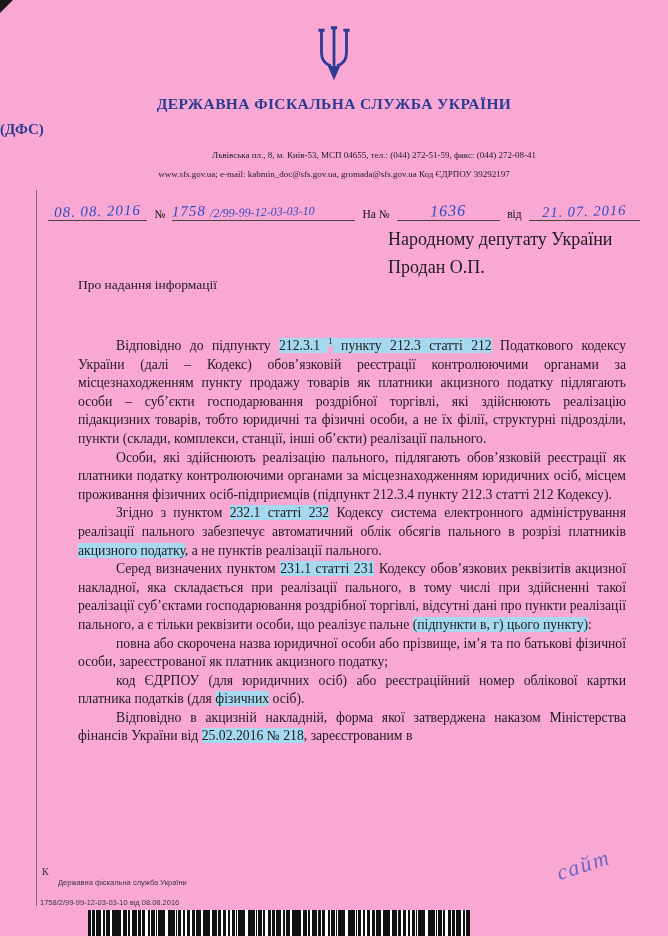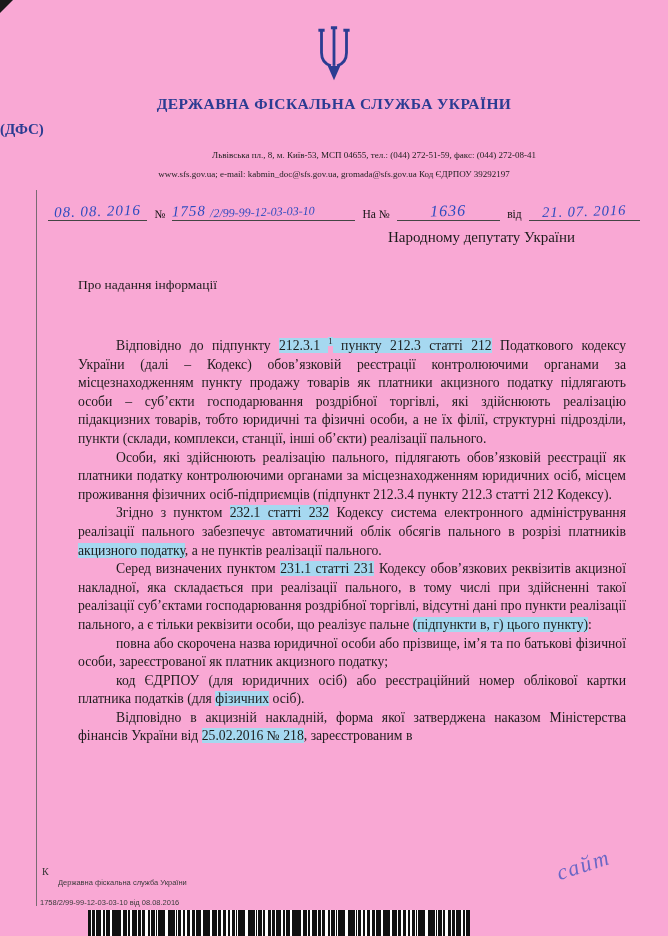--- a/index.html
+++ b/index.html
@@ -35,21 +35,21 @@
   .in-date-blank{width:112px;}
   .printed{font-size:11.5px;color:#111;padding:0 2px 1px 2px;white-space:nowrap;}
   .hand{font-style:italic;color:var(--ink-blue);display:inline-block;transform:rotate(-1.5deg);letter-spacing:1px;}
   .hand-date{font-size:15px;}
   .hand-num{font-size:15px;}
   .hand-idx{font-size:12px;letter-spacing:0;}
   .hand-innum{font-size:16px;}
   .hand-indate{font-size:14.5px;}
 
   
-  .recipient{position:absolute;left:388px;top:226px;font-size:15px;line-height:1.55;}
+  .recipient{position:absolute;left:388px;top:226px;font-size:18px;line-height:1.55;}
   .subject{position:absolute;left:78px;top:277px;font-size:13.5px;}
   .salutation{position:absolute;left:78px;top:310px;width:548px;text-align:center;font-size:14px;}
 
   
   .letter-body{position:absolute;left:78px;top:337px;width:548px;font-size:13.7px;
     line-height:18.6px;text-align:justify;max-height:540px;overflow:hidden;}
   .letter-body p{margin:0;text-indent:38px;}
   .hl{background:var(--highlight);}
   .letter-body sup{font-size:.65em;vertical-align:super;line-height:0;}
 
@@ -94,20 +94,21 @@
     <span class="printed">№</span>
     <span class="blank num-blank"><span class="hand hand-num">1758</span> <span class="hand hand-idx">/2/99-99-12-03-03-10</span></span>
     <span class="printed">На №</span>
     <span class="blank in-num-blank"><span class="hand hand-innum">1636</span></span>
     <span class="printed">від</span>
     <span class="blank in-date-blank"><span class="hand hand-indate">21. 07. 2016</span></span>
   </div>
 
   <div class="recipient">
     <div>Народному депутату України</div>
+    <div>Продан О.П.</div>
   </div>
 
   <div class="subject">Про надання інформації</div>
 
   <div class="letter-body">
       <p><span>Відповідно до підпункту </span><span class="hl">212.3.1 </span><sup class="hl">1</sup><span class="hl"> пункту 212.3 статті 212</span><span> Податкового кодексу України (далі – Кодекс) обов’язковій реєстрації контролюючими органами за місцезнаходженням пункту продажу товарів як платники акцизного податку підлягають особи – суб’єкти господарювання роздрібної торгівлі, які здійснюють реалізацію підакцизних товарів, тобто юридичні та фізичні особи, а не їх філії, структурні підрозділи, пункти (склади, комплекси, станції, інші об’єкти) реалізації пального.</span></p>
       <p><span>Особи, які здійснюють реалізацію пального, підлягають обов’язковій реєстрації як платники податку контролюючими органами за місцезнаходженням юридичних осіб, місцем проживання фізичних осіб-підприємців (підпункт 212.3.4 пункту 212.3 статті 212 Кодексу).</span></p>
       <p><span>Згідно з пунктом </span><span class="hl">232.1 статті 232</span><span> Кодексу система електронного адміністрування реалізації пального забезпечує автоматичний облік обсягів пального в розрізі платників </span><span class="hl">акцизного податку</span><span>, а не пунктів реалізації пального.</span></p>
       <p><span>Серед визначених пунктом </span><span class="hl">231.1 статті 231</span><span> Кодексу обов’язкових реквізитів акцизної накладної, яка складається при реалізації пального, в тому числі при здійсненні такої реалізації суб’єктами господарювання роздрібної торгівлі, відсутні дані про пункти реалізації пального, а є тільки реквізити особи, що реалізує пальне </span><span class="hl">(підпункти в, г) цього пункту)</span><span>:</span></p>
       <p><span>повна або скорочена назва юридичної особи або прізвище, ім’я та по батькові фізичної особи, зареєстрованої як платник акцизного податку;</span></p>

